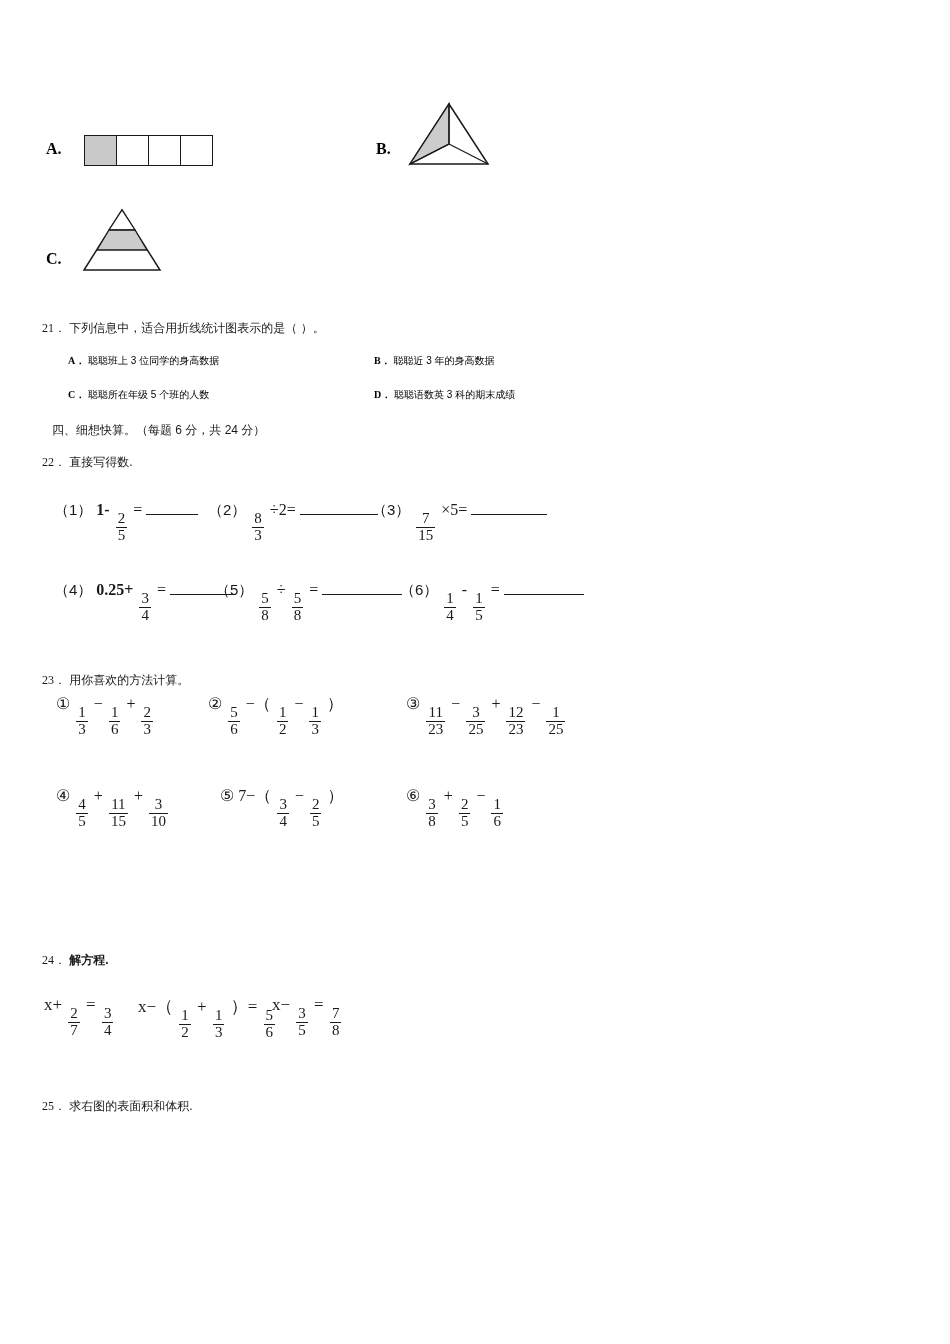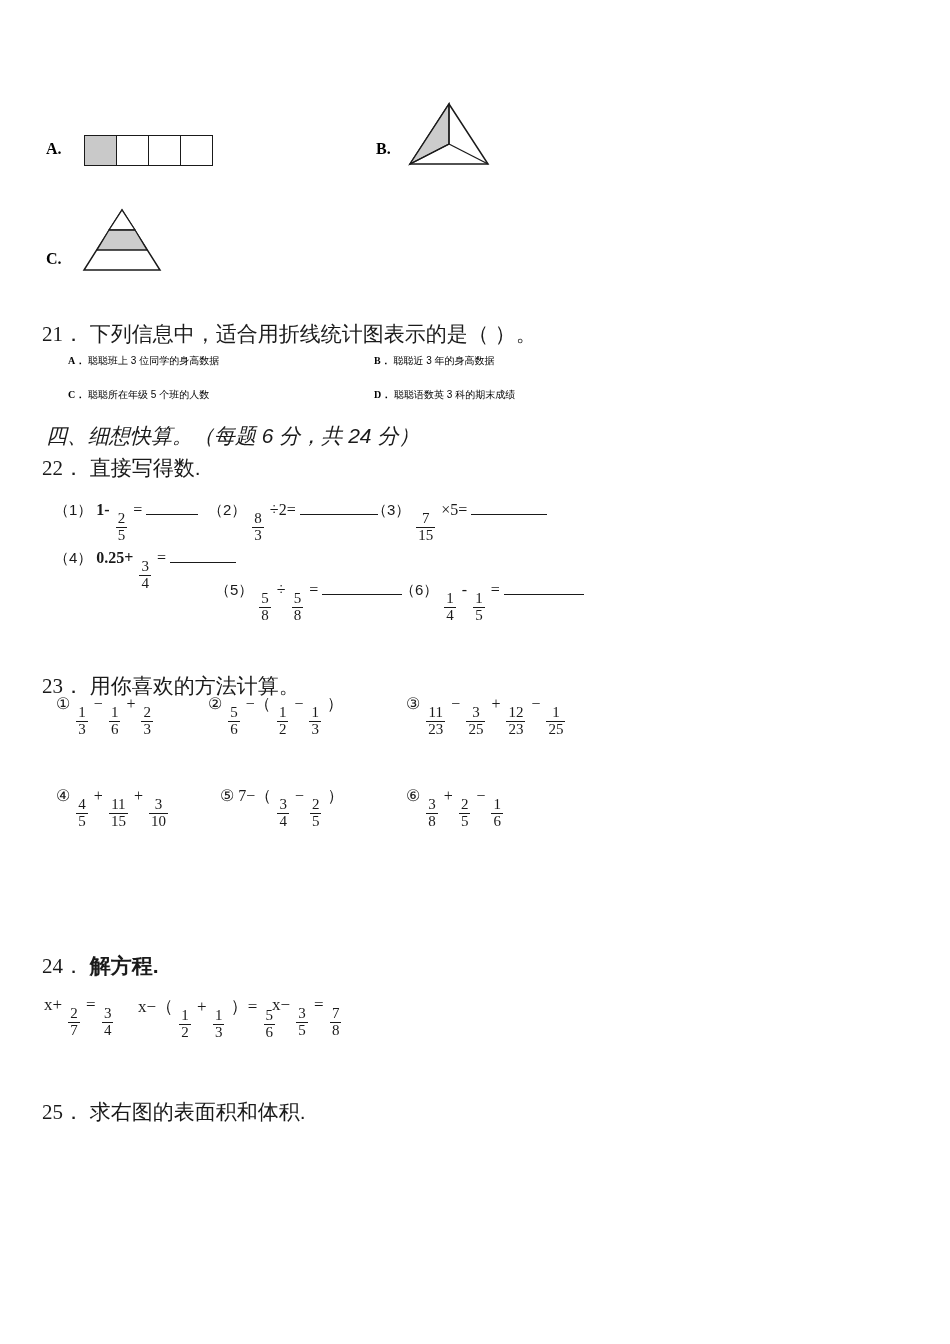--- a/index.html
+++ b/index.html
@@ -28,21 +28,21 @@
     position:absolute;
     display:flex;
     border:1.2px solid #1a1a1a;
     background:#fff;
   }
   .strip .cell { width:31px; height:29px; border-right:1.2px solid #1a1a1a; }
   .strip .cell:last-child { border-right:none; }
   .strip .cell.filled { background:#c9c9c9; }
 
   
-  .qline { position:absolute; font-family:"Liberation Sans", sans-serif; font-size:21px; color:#1a1a1a; white-space:nowrap; }
+  .qline { position:absolute; font-family:"Liberation Sans", sans-serif; font-size:12px; color:#1a1a1a; white-space:nowrap; }
   .qnum { font-family:"Liberation Serif", serif; }
   .opt { position:absolute; font-family:"Liberation Sans", sans-serif; font-size:10px; white-space:nowrap; }
   .opt b { font-family:"Liberation Serif", serif; }
 
   
   .frac {
     display:inline-flex;
     flex-direction:column;
     align-items:center;
     vertical-align:-0.55em;
@@ -113,21 +113,21 @@
   </div>
   <div class="opt" style="left:68px; top:388px;">
     <b>C．</b>
     <span>聪聪所在年级 5 个班的人数</span>
   </div>
   <div class="opt" style="left:374px; top:388px;text-align:center;">
     <b>D．</b>
     <span>聪聪语数英 3 科的期末成绩</span>
   </div>
 
-  <div class="qline" style="left:46px; top:422px;font-style:italic;">四、细想快算。（每题 6 分，共 24 分）</div>
+  <div class="qline" style="left:52px; top:422px;">四、细想快算。（每题 6 分，共 24 分）</div>
 
   <div class="qline" style="left:42px; top:454px;">
     <span class="qnum">22．</span>
     <span>直接写得数.</span>
   </div>
 
   <div class="expr" style="left:54px; top:498px;">
     <span class="lbl">（1）</span>
     <span class="bold">1-</span>
     <span class="frac">
@@ -151,21 +151,21 @@
   <div class="expr" style="left:372px; top:498px;">
     <span class="lbl">（3）</span>
     <span class="frac">
       <span class="num">7</span>
       <span class="den">15</span>
     </span>
     <span>×5=</span>
     <span class="blank" style="width:76px;"></span>
   </div>
 
-  <div class="expr" style="left:54px; top:546px;text-align:right;">
+  <div class="expr" style="left:54px; top:578px;text-align:right;">
     <span class="lbl">（4）</span>
     <span class="bold">0.25+</span>
     <span class="frac">
       <span class="num">3</span>
       <span class="den">4</span>
     </span>
     <span>=</span>
     <span class="blank" style="width:66px;"></span>
   </div>
 

